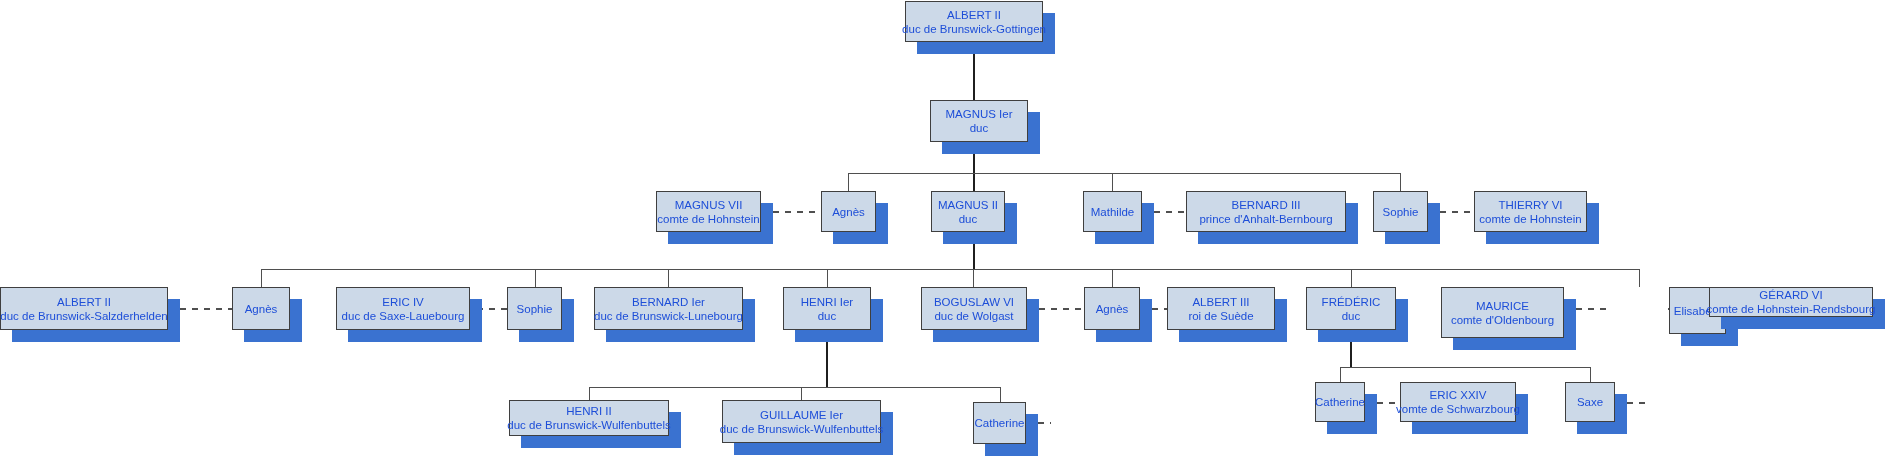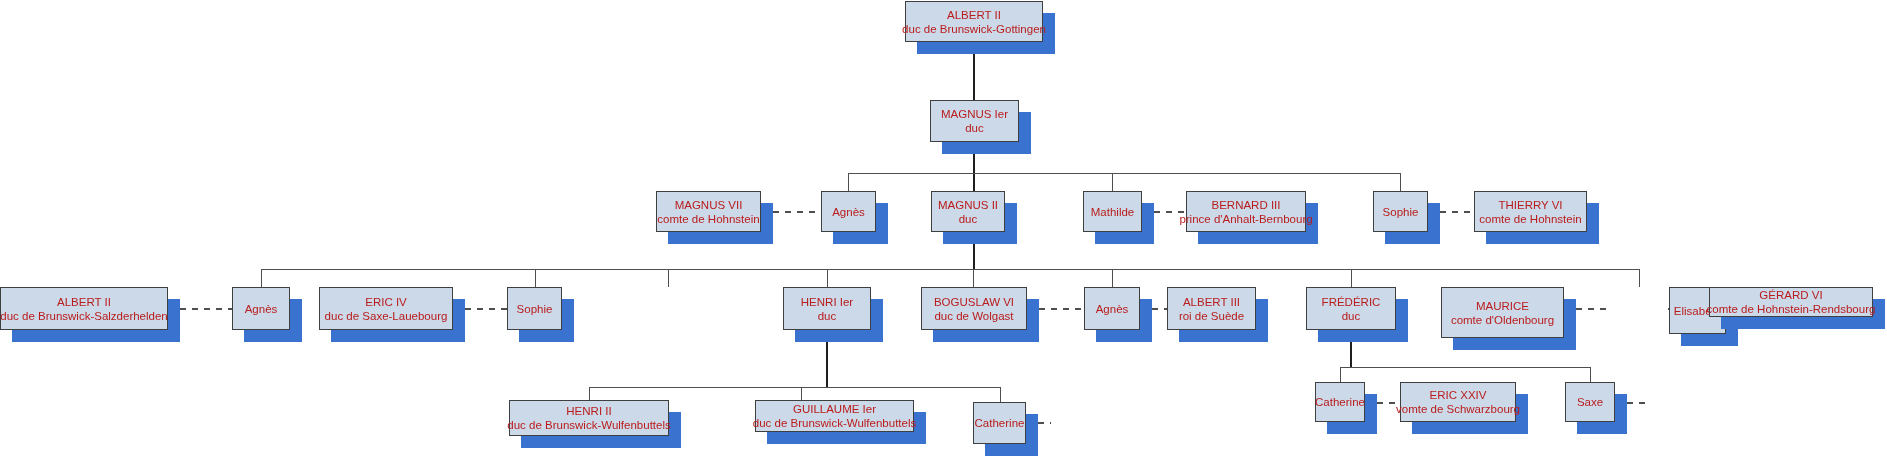--- a/index.html
+++ b/index.html
@@ -5,21 +5,21 @@
   html,body{margin:0;padding:0;background:#ffffff;}
   .canvas{
     position:relative;width:1887px;height:456px;background:#ffffff;
     font-family:"Liberation Sans",sans-serif;overflow:hidden;
   }
   .node{
     position:absolute;box-sizing:border-box;
     background:#ccd9e8;border:1.4px solid #3f3f3f;
     box-shadow:12px 12px 0 0 #3a72d0;
     display:flex;flex-direction:column;justify-content:center;align-items:center;
-    text-align:center;color:#b91c1c;z-index:2;padding:1px 2px;
+    text-align:center;color:#1d4ed8;z-index:2;padding:1px 2px;
   }
   .nm,.tt{font-size:11.5px;line-height:14px;white-space:nowrap;}
   .vl{position:absolute;width:1px;background:#4f4f4f;z-index:1;}
   .stem{position:absolute;width:2px;background:#1f1f1f;z-index:1;}
   .hl{position:absolute;height:1px;background:#4f4f4f;z-index:1;}
   .dl{position:absolute;height:1.5px;z-index:1;
       background:repeating-linear-gradient(90deg,#4f4f4f 0,#4f4f4f 6px,transparent 6px,transparent 12px);}
 </style>
 </head>
 <body>
@@ -70,77 +70,81 @@
 
   <div class="dl" style="left:1026px;top:422px;width:25px"></div>
   <div class="dl" style="left:1365px;top:402px;width:35px"></div>
   <div class="dl" style="left:1615px;top:402px;width:33px"></div>
 
   <div class="node" style="left:905px;top:1px;width:138px;height:41px">
     <div class="nm">ALBERT II</div>
     <div class="tt">duc de Brunswick-Gottingen</div>
   </div>
 
-  <div class="node" style="left:930px;top:100px;width:89px;height:42px">
+  <div class="node" style="left:930px;top:100px;width:98px;height:42px">
     <div class="nm">MAGNUS Ier</div>
     <div class="tt">duc</div>
   </div>
 
   <div class="node" style="left:656px;top:191px;width:105px;height:41px">
     <div class="nm">MAGNUS VII</div>
     <div class="tt">comte de Hohnstein</div>
   </div>
   <div class="node" style="left:821px;top:191px;width:55px;height:41px">
     <div class="nm">Agnès</div>
   </div>
   <div class="node" style="left:931px;top:191px;width:74px;height:41px">
     <div class="nm">MAGNUS II</div>
     <div class="tt">duc</div>
   </div>
   <div class="node" style="left:1083px;top:191px;width:59px;height:41px">
     <div class="nm">Mathilde</div>
   </div>
-  <div class="node" style="left:1186px;top:191px;width:120px;height:41px">
+  <div class="node" style="left:1186px;top:191px;width:160px;height:41px">
     <div class="nm">BERNARD III</div>
     <div class="tt">prince d'Anhalt-Bernbourg</div>
   </div>
   <div class="node" style="left:1373px;top:191px;width:55px;height:41px">
     <div class="nm">Sophie</div>
   </div>
   <div class="node" style="left:1474px;top:191px;width:113px;height:41px">
     <div class="nm">THIERRY VI</div>
     <div class="tt">comte de Hohnstein</div>
   </div>
 
   <div class="node" style="left:0px;top:287px;width:168px;height:43px">
     <div class="nm">ALBERT II</div>
     <div class="tt">duc de Brunswick-Salzderhelden</div>
   </div>
   <div class="node" style="left:232px;top:287px;width:58px;height:43px">
     <div class="nm">Agnès</div>
   </div>
-  <div class="node" style="left:319px;top:287px;width:134px;height:43px">
+  <div class="node" style="left:336px;top:287px;width:134px;height:43px">
     <div class="nm">ERIC IV</div>
     <div class="tt">duc de Saxe-Lauebourg</div>
   </div>
   <div class="node" style="left:507px;top:287px;width:55px;height:43px">
     <div class="nm">Sophie</div>
+  </div>
+  <div class="node" style="left:594px;top:287px;width:149px;height:43px">
+    <div class="nm">BERNARD Ier</div>
+    <div class="tt">duc de Brunswick-Lunebourg</div>
   </div>
   <div class="node" style="left:783px;top:287px;width:88px;height:43px">
     <div class="nm">HENRI Ier</div>
     <div class="tt">duc</div>
   </div>
   <div class="node" style="left:921px;top:287px;width:106px;height:43px">
     <div class="nm">BOGUSLAW VI</div>
     <div class="tt">duc de Wolgast</div>
   </div>
   <div class="node" style="left:1084px;top:287px;width:56px;height:43px">
     <div class="nm">Agnès</div>
   </div>
-  <div class="node" style="left:1167px;top:287px;width:89px;height:43px">
+  <div class="node" style="left:1167px;top:287px;width:108px;height:43px">
     <div class="nm">ALBERT III</div>
     <div class="tt">roi de Suède</div>
   </div>
   <div class="node" style="left:1306px;top:287px;width:90px;height:43px">
     <div class="nm">FRÉDÉRIC</div>
     <div class="tt">duc</div>
   </div>
   <div class="node" style="left:1441px;top:287px;width:123px;height:51px">
     <div class="nm">MAURICE</div>
     <div class="tt">comte d'Oldenbourg</div>
@@ -150,21 +154,21 @@
   </div>
   <div class="node" style="left:1709px;top:287px;width:164px;height:30px">
     <div class="nm">GÉRARD VI</div>
     <div class="tt">comte de Hohnstein-Rendsbourg</div>
   </div>
 
   <div class="node" style="left:509px;top:400px;width:160px;height:36px">
     <div class="nm">HENRI II</div>
     <div class="tt">duc de Brunswick-Wulfenbuttels</div>
   </div>
-  <div class="node" style="left:755px;top:400px;width:159px;height:32px">
+  <div class="node" style="left:722px;top:400px;width:159px;height:43px">
     <div class="nm">GUILLAUME Ier</div>
     <div class="tt">duc de Brunswick-Wulfenbuttels</div>
   </div>
   <div class="node" style="left:973px;top:402px;width:53px;height:42px">
     <div class="nm">Catherine</div>
   </div>
   <div class="node" style="left:1315px;top:382px;width:50px;height:40px">
     <div class="nm">Catherine</div>
   </div>
   <div class="node" style="left:1400px;top:382px;width:116px;height:40px">

